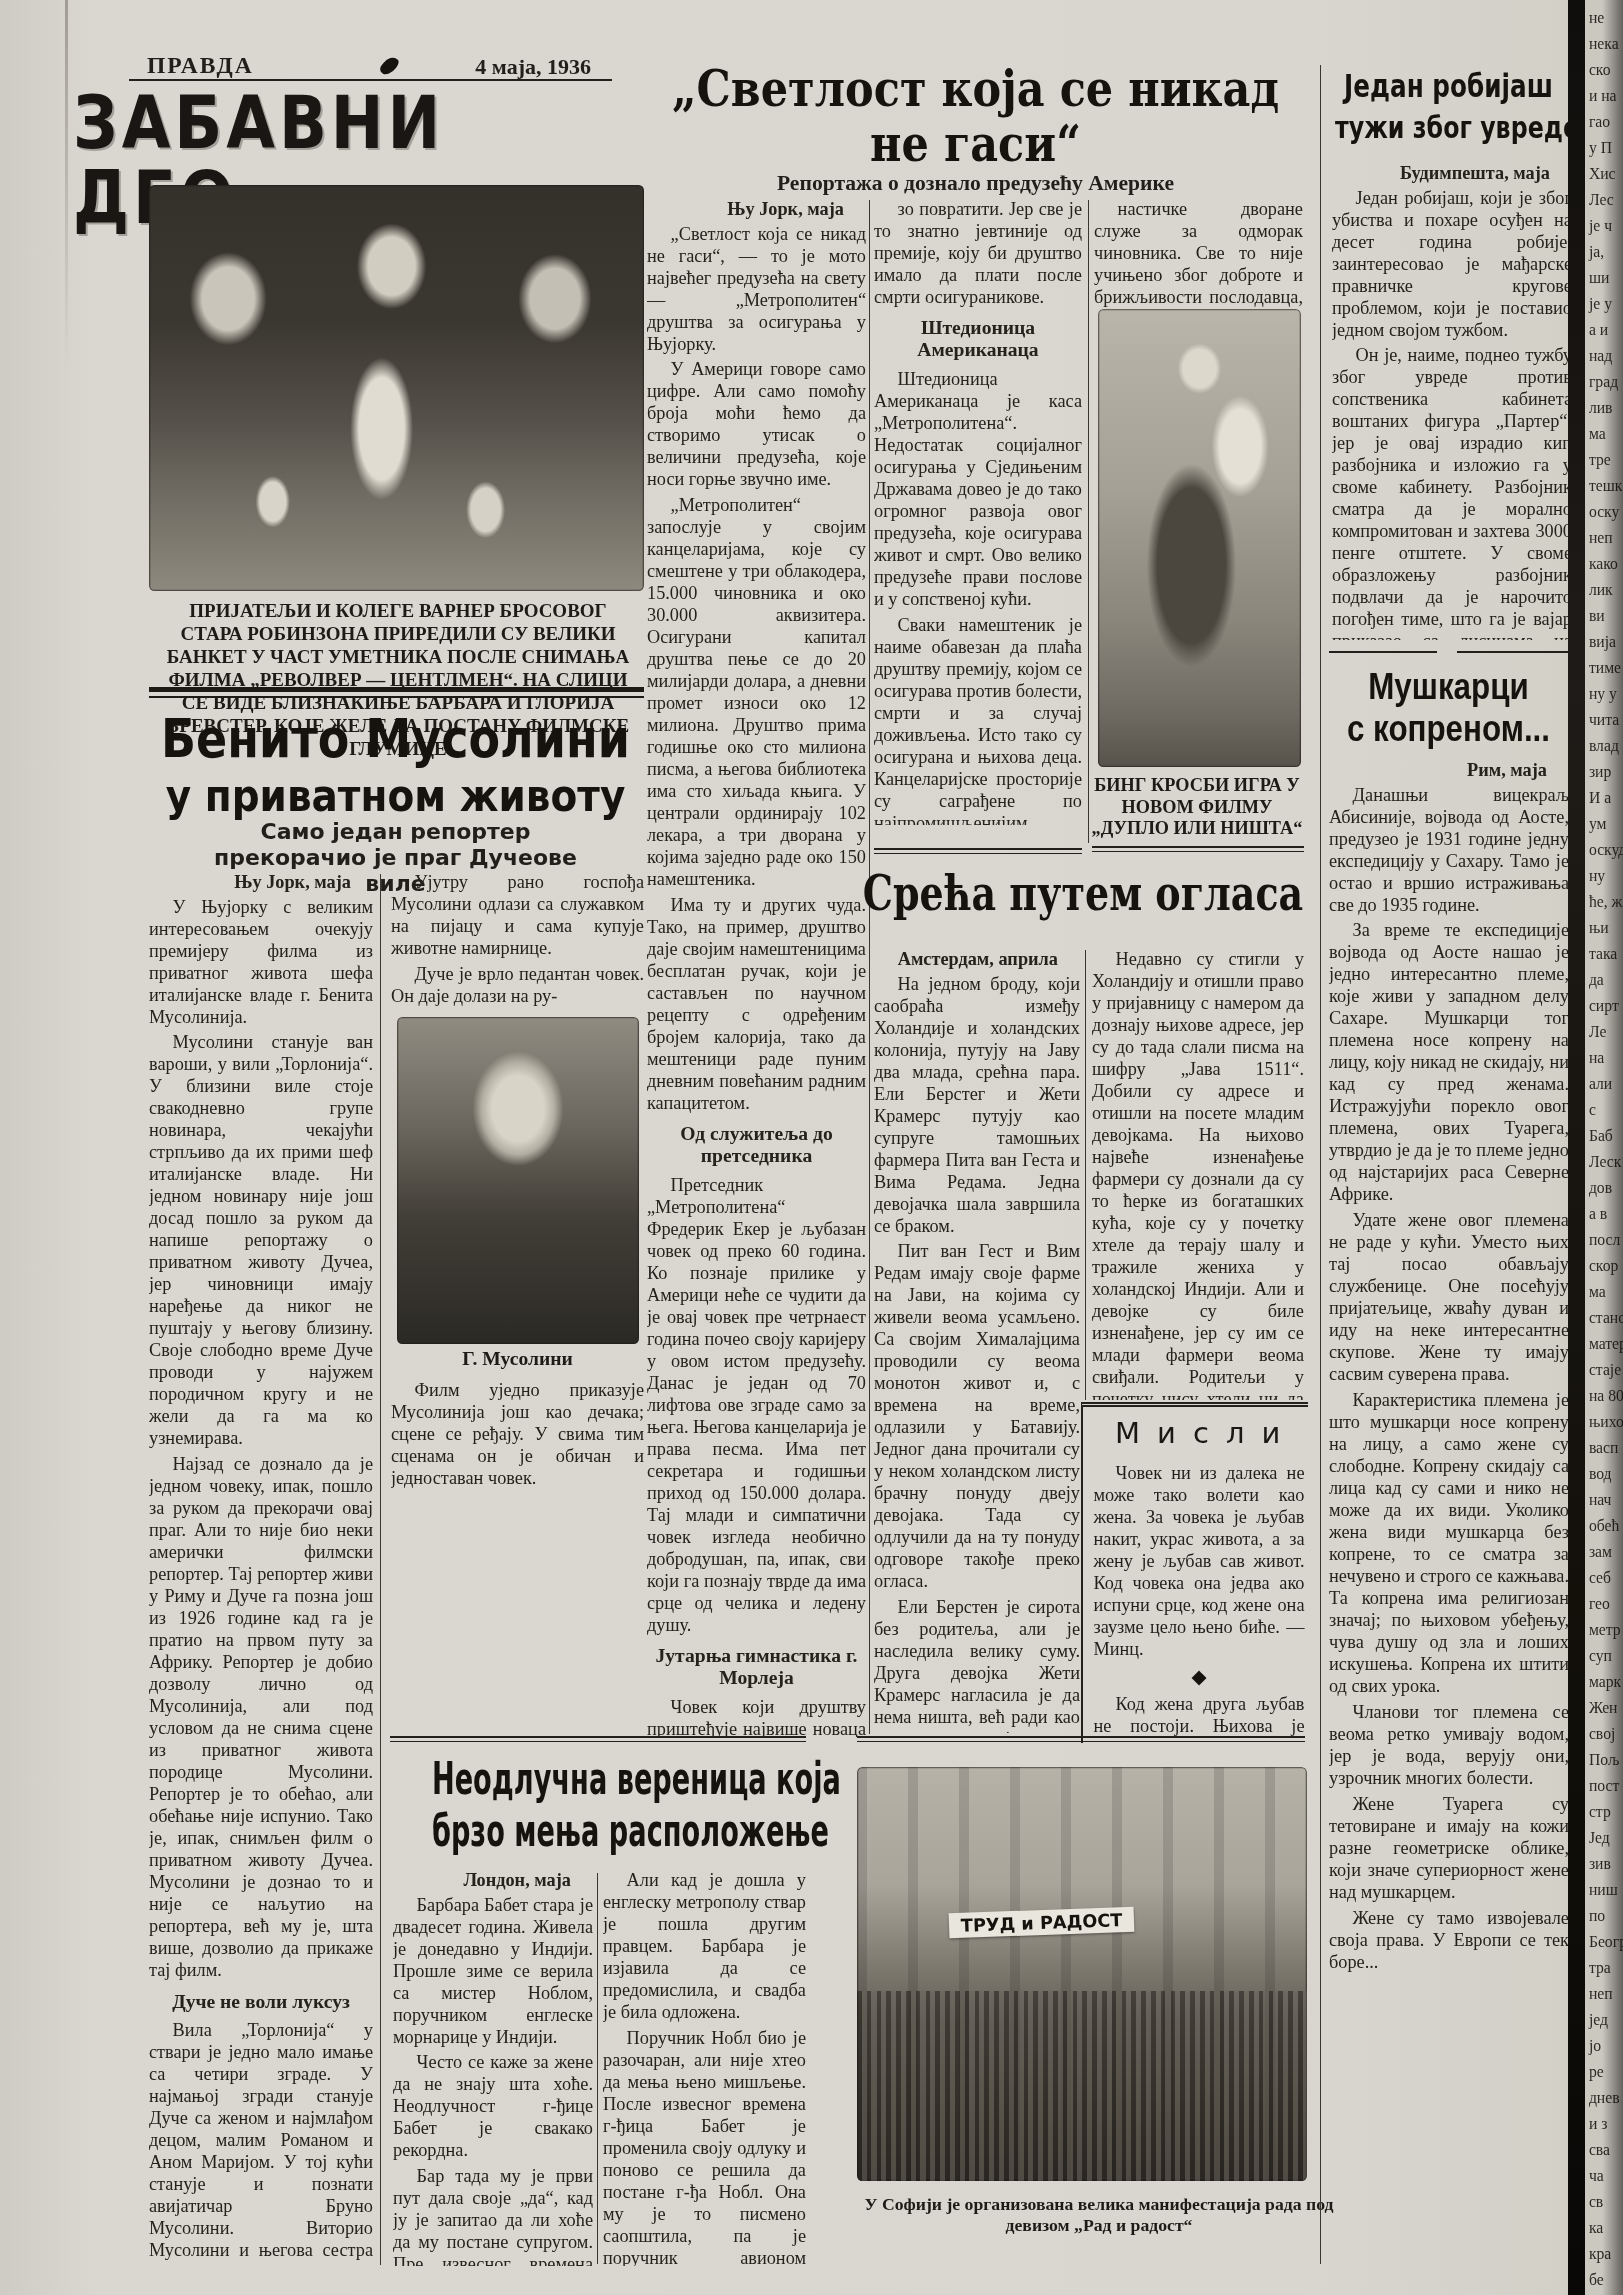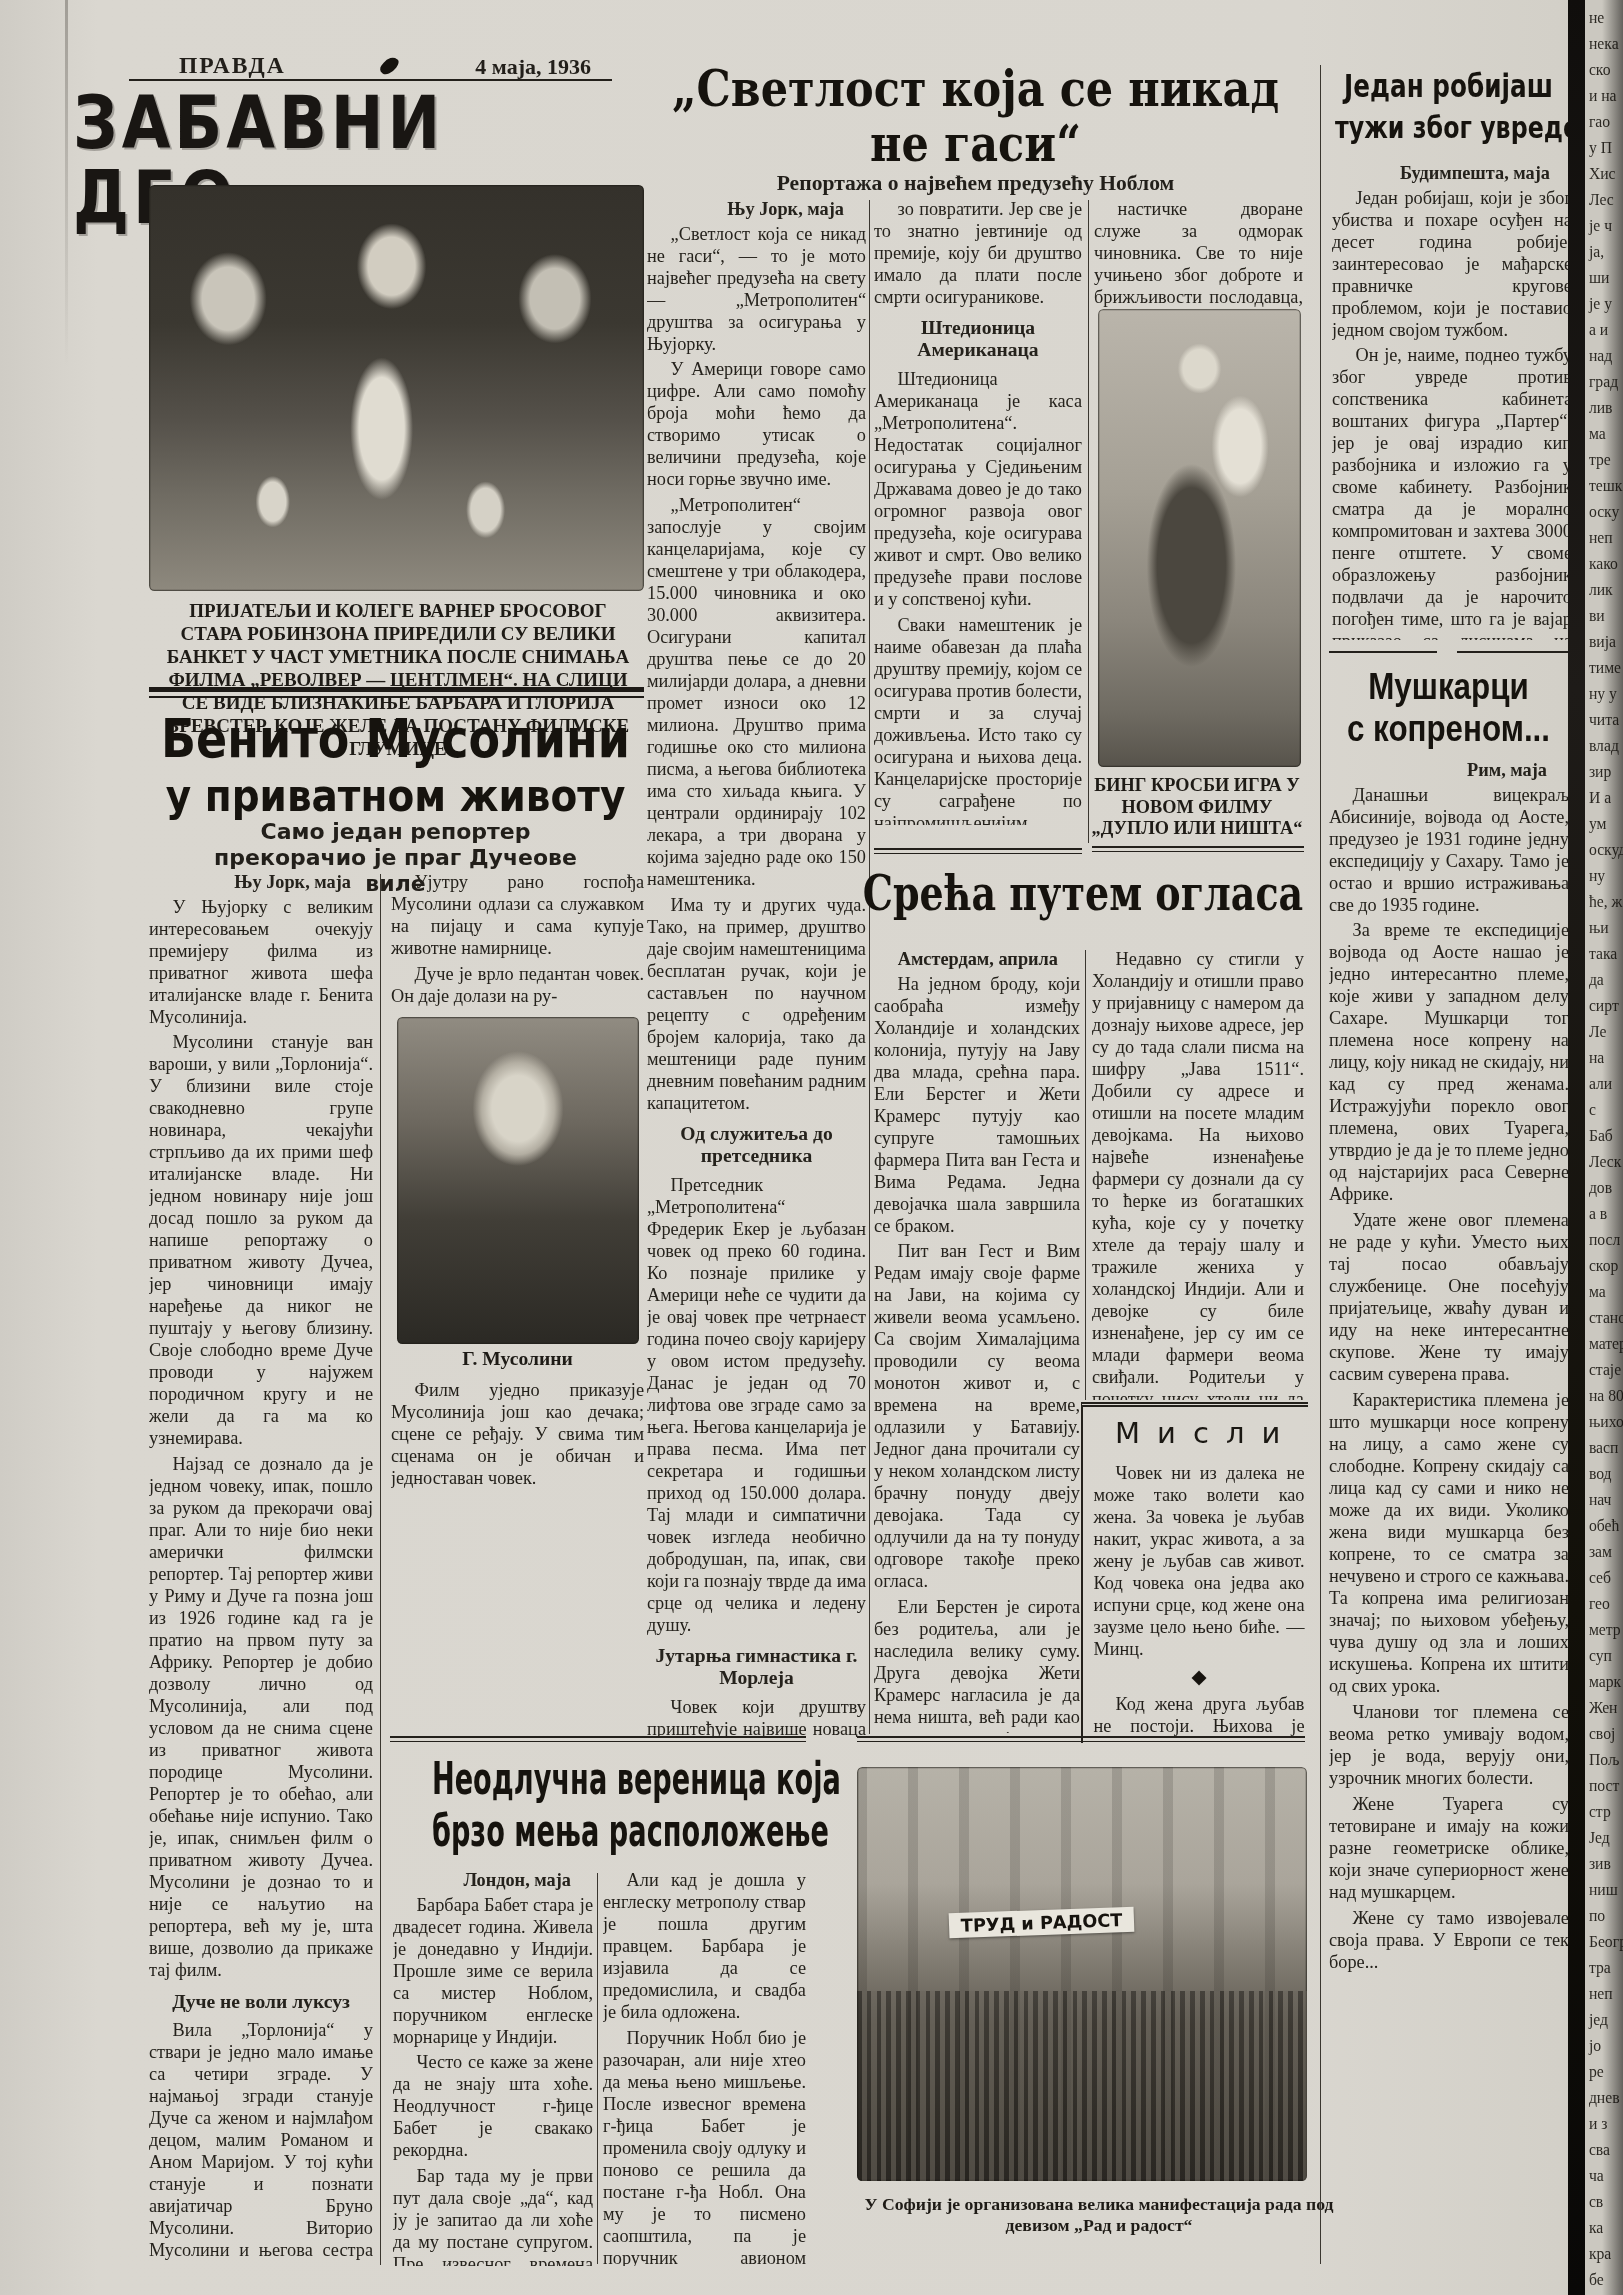--- a/index.html
+++ b/index.html
@@ -7,21 +7,21 @@
     position:relative; width:1623px; height:2295px; overflow:hidden;
     background:linear-gradient(90deg,#cfccc5 0%,#dad7d0 6%,#d9d6cf 80%,#d3d0c8 96%,#c6c3bb 100%);
     font-family:"Liberation Serif", serif; color:#221f1a;
   }
   .abs { position:absolute; }
   .vrule { position:absolute; width:1.3px; background:#3a362f; }
   .hrule { position:absolute; background:#23201b; }
   .drule { position:absolute; height:3.3px; border-top:2px solid #23201b; border-bottom:1.3px solid #23201b; }
   .drule-heavy { position:absolute; height:3.9px; border-top:5.9px solid #1d1a16; border-bottom:2px solid #1d1a16; }
 
-  .masthead-name { font-family:"Liberation Serif",serif; font-weight:bold; font-size:23.6px; letter-spacing:2px;margin-left:32px; }
+  .masthead-name { font-family:"Liberation Serif",serif; font-weight:bold; font-size:23.6px; letter-spacing:2px; }
   .masthead-date { font-family:"Liberation Serif",serif; font-weight:bold; font-size:22px; text-align:right; }
   .ink-blot { width:13px; height:19.6px; background:#16130f; border-radius:70% 30% 60% 40%/60% 40% 70% 30%; transform:rotate(38deg); }
 
   .section-title {
     font-family:"DejaVu Sans",sans-serif; font-weight:bold; font-size:63px; line-height:65px;
     letter-spacing:3.9px; color:#191613; transform:scaleY(1.16); transform-origin:left top;
     text-shadow:2px 2px 0 rgba(25,22,18,.28);
   }
 
   .headline-serif { font-family:"DejaVu Serif",serif; font-weight:bold; color:#16130e; text-align:center; transform-origin:center top; }
@@ -114,21 +114,21 @@
       </div>
     <div class="photo mussolini-photo" style="position:relative; margin:6.5px auto 3.9px auto; width:242px; height:327px;"></div>
     <div class="caption" style="position:static; width:253px; font-size:19.6px;">Г. Мусолини</div>
     <div class="art-col" style="position:static; width:253px; margin-top:9.2px;">
         <div class="b-p">Филм уједно приказује Мусолинија још као дечака; сцене се ређају. У свима тим сценама он је обичан и једноставан човек.</div>
       </div>
   </div>
 
   <div class="abs headline-serif" style="left:645px; top:60px; width:661px; font-size:43px; transform:scaleY(1.15); white-space:nowrap;">„Светлост која се никад</div>
   <div class="abs headline-serif" style="left:645px; top:115px; width:661px; font-size:43px; transform:scaleY(1.15);">не гаси“</div>
-  <div class="abs subhead-center" style="left:681px; top:171px; width:589px; font-size:21.6px;">Репортажа о највећем предузећу Ноблом</div>
+  <div class="abs subhead-center" style="left:681px; top:171px; width:589px; font-size:21.6px;">Репортажа о дознало предузећу Америке</div>
 
   <div class="art-col" style="left:647px; top:198px; width:219px; height:1539px;">
       <div class="b-d">Њу Јорк, маја</div>
       <div class="b-p">„Светлост која се никад не гаси“, — то је мото највећег предузећа на свету — „Метрополитен“ друштва за осигурања у Њујорку.</div>
       <div class="b-p">У Америци говоре само цифре. Али само помоћу броја моћи ћемо да створимо утисак о величини предузећа, које носи горње звучно име.</div>
       <div class="b-p">„Метрополитен“ запослује у својим канцеларијама, које су смештене у три облакодера, 15.000 чиновника и око 30.000 аквизитера. Осигурани капитал друштва пење се до 20 милијарди долара, а дневни промет износи око 12 милиона. Друштво прима годишње око сто милиона писма, а његова библиотека има сто хиљада књига. У централи ординирају 102 лекара, а три дворана у којима заједно раде око 150 намештеника.</div>
       <div class="b-p">Има ту и других чуда. Тако, на пример, друштво даје својим намештеницима бесплатан ручак, који је састављен по научном рецепту с одређеним бројем калорија, тако да мештеници раде пуним дневним повећаним радним капацитетом.</div>
       <div class="b-h">Од служитеља до претседника</div>
       <div class="b-p">Претседник „Метрополитена“ Фредерик Екер је љубазан човек од преко 60 година. Ко познаје прилике у Америци неће се чудити да је овај човек пре четрнаест година почео своју каријеру у овом истом предузећу. Данас је један од 70 лифтова ове зграде само за њега. Његова канцеларија је права песма. Има пет секретара и годишњи приход од 150.000 долара. Тај млади и симпатични човек изгледа необично добродушан, па, ипак, сви који га познају тврде да има срце од челика и ледену душу.</div>
       <div class="b-h">Јутарња гимнастика г. Морлеја</div>

